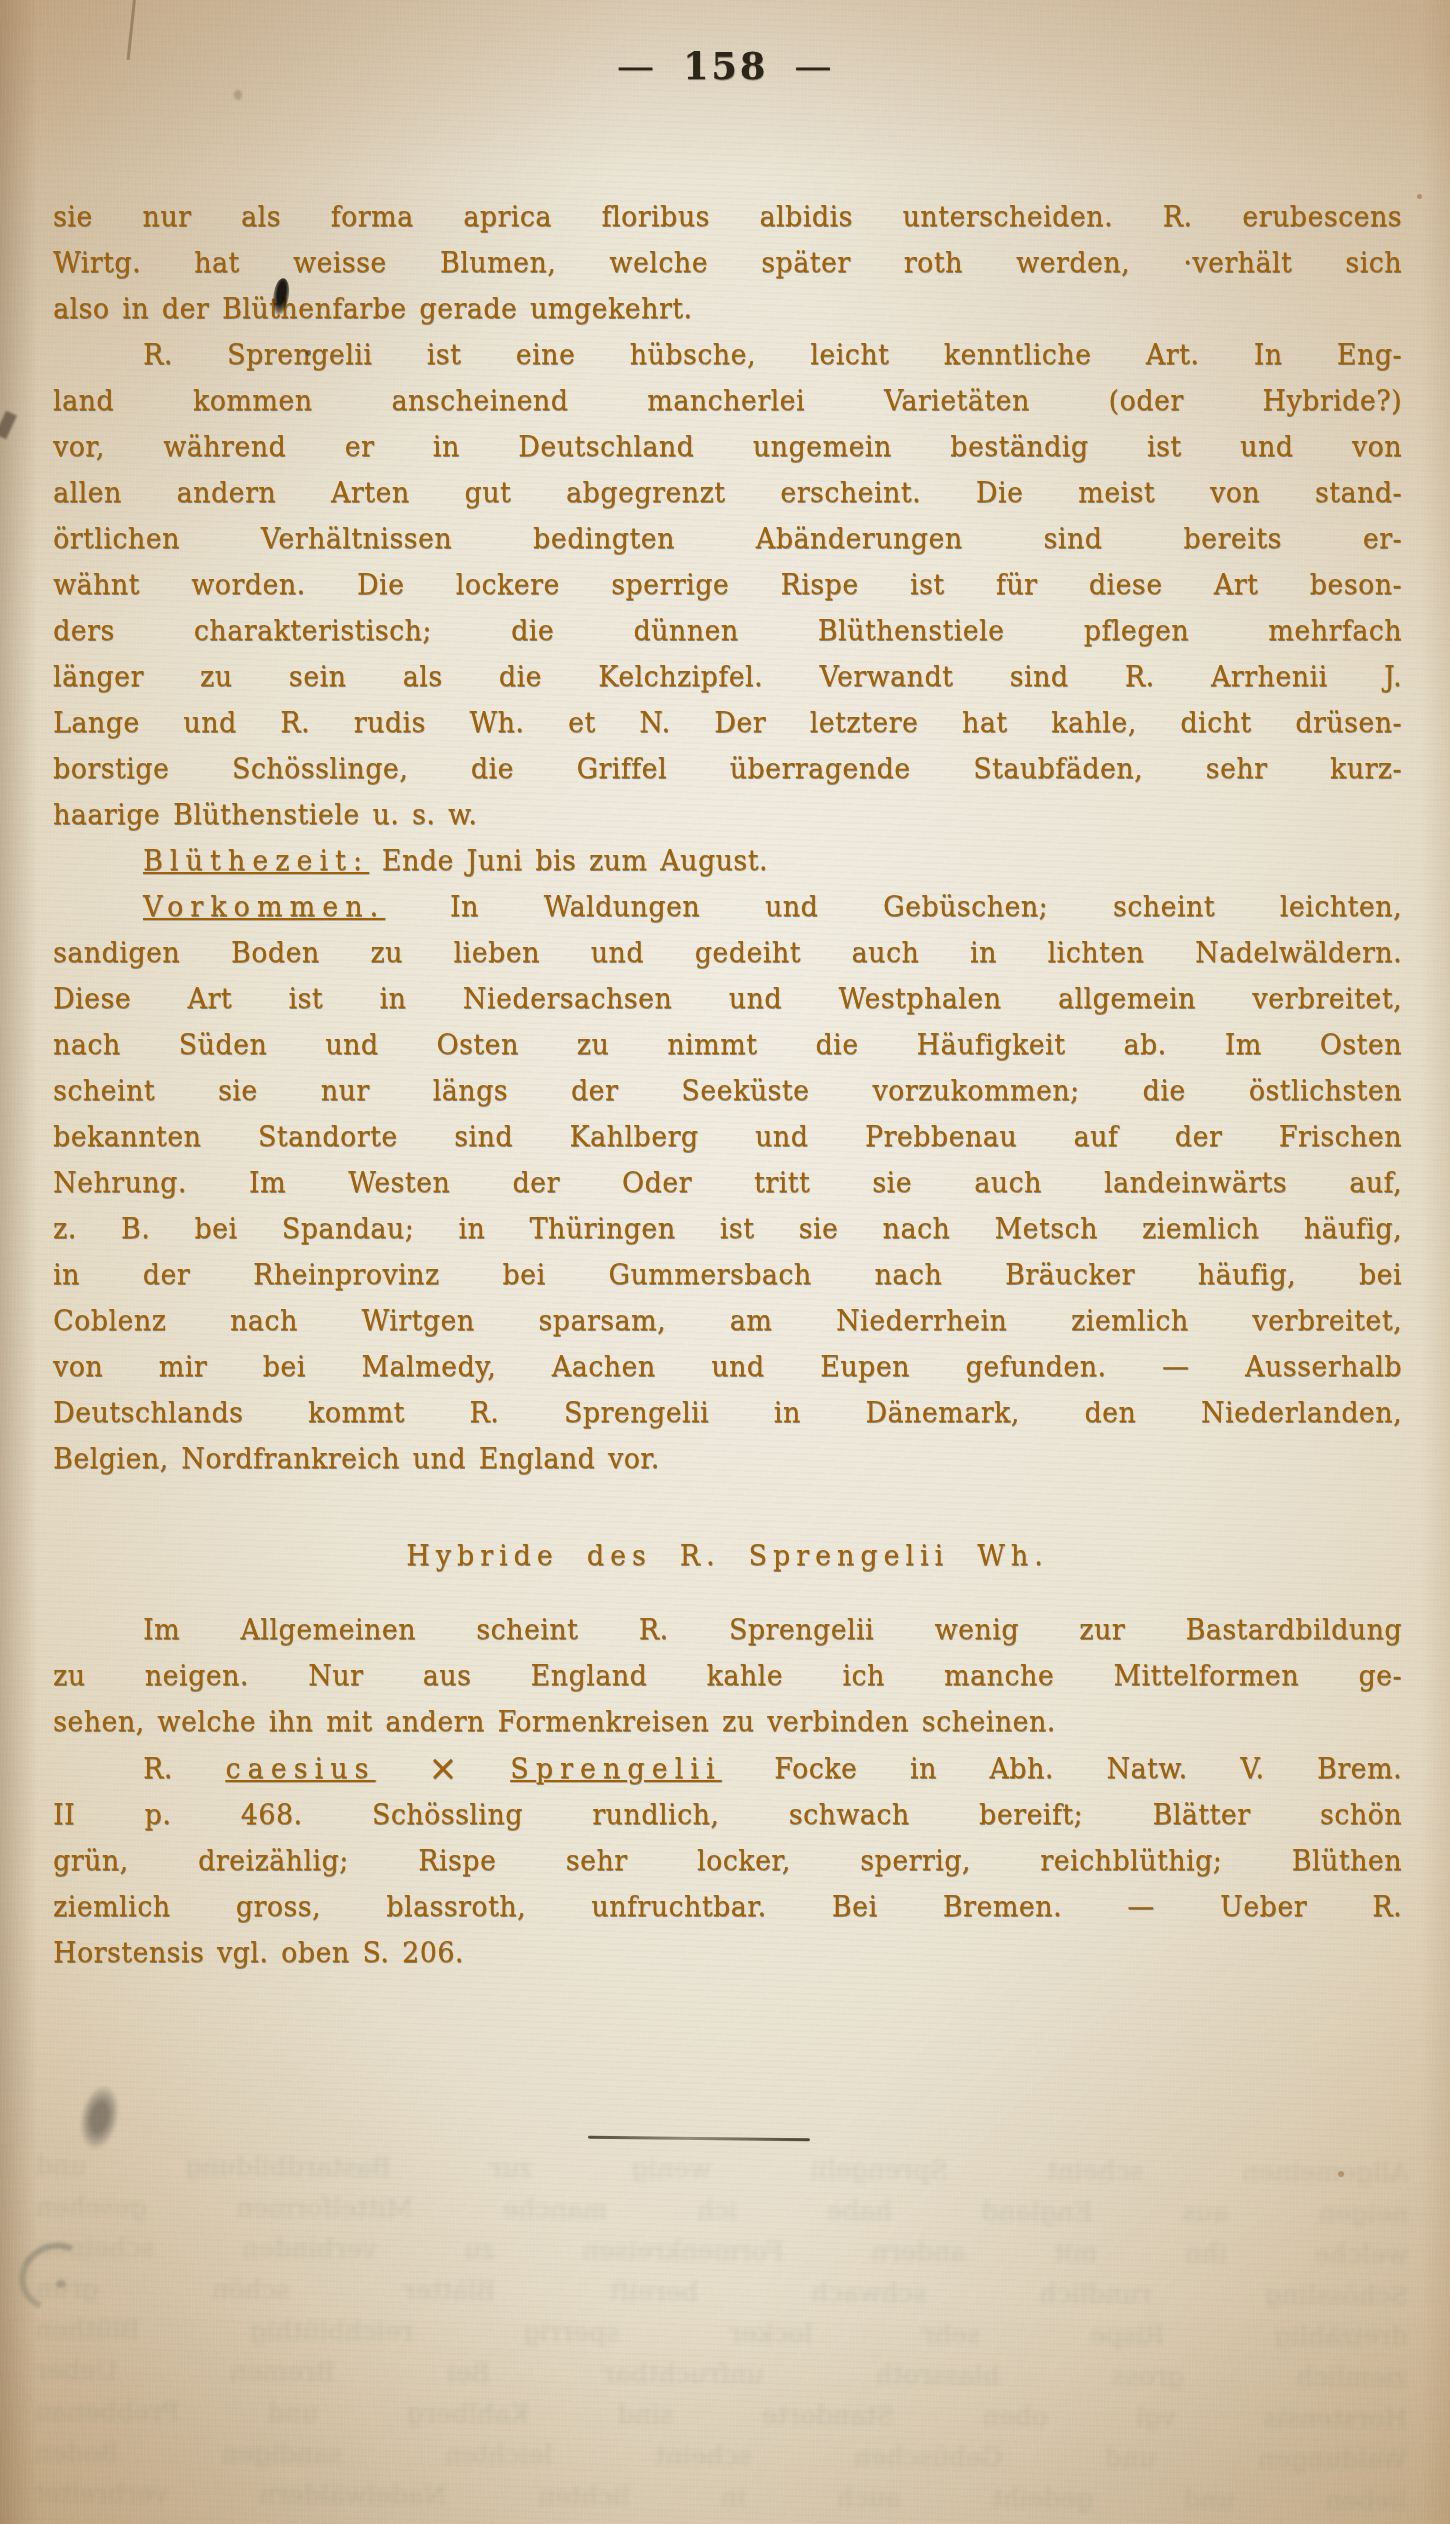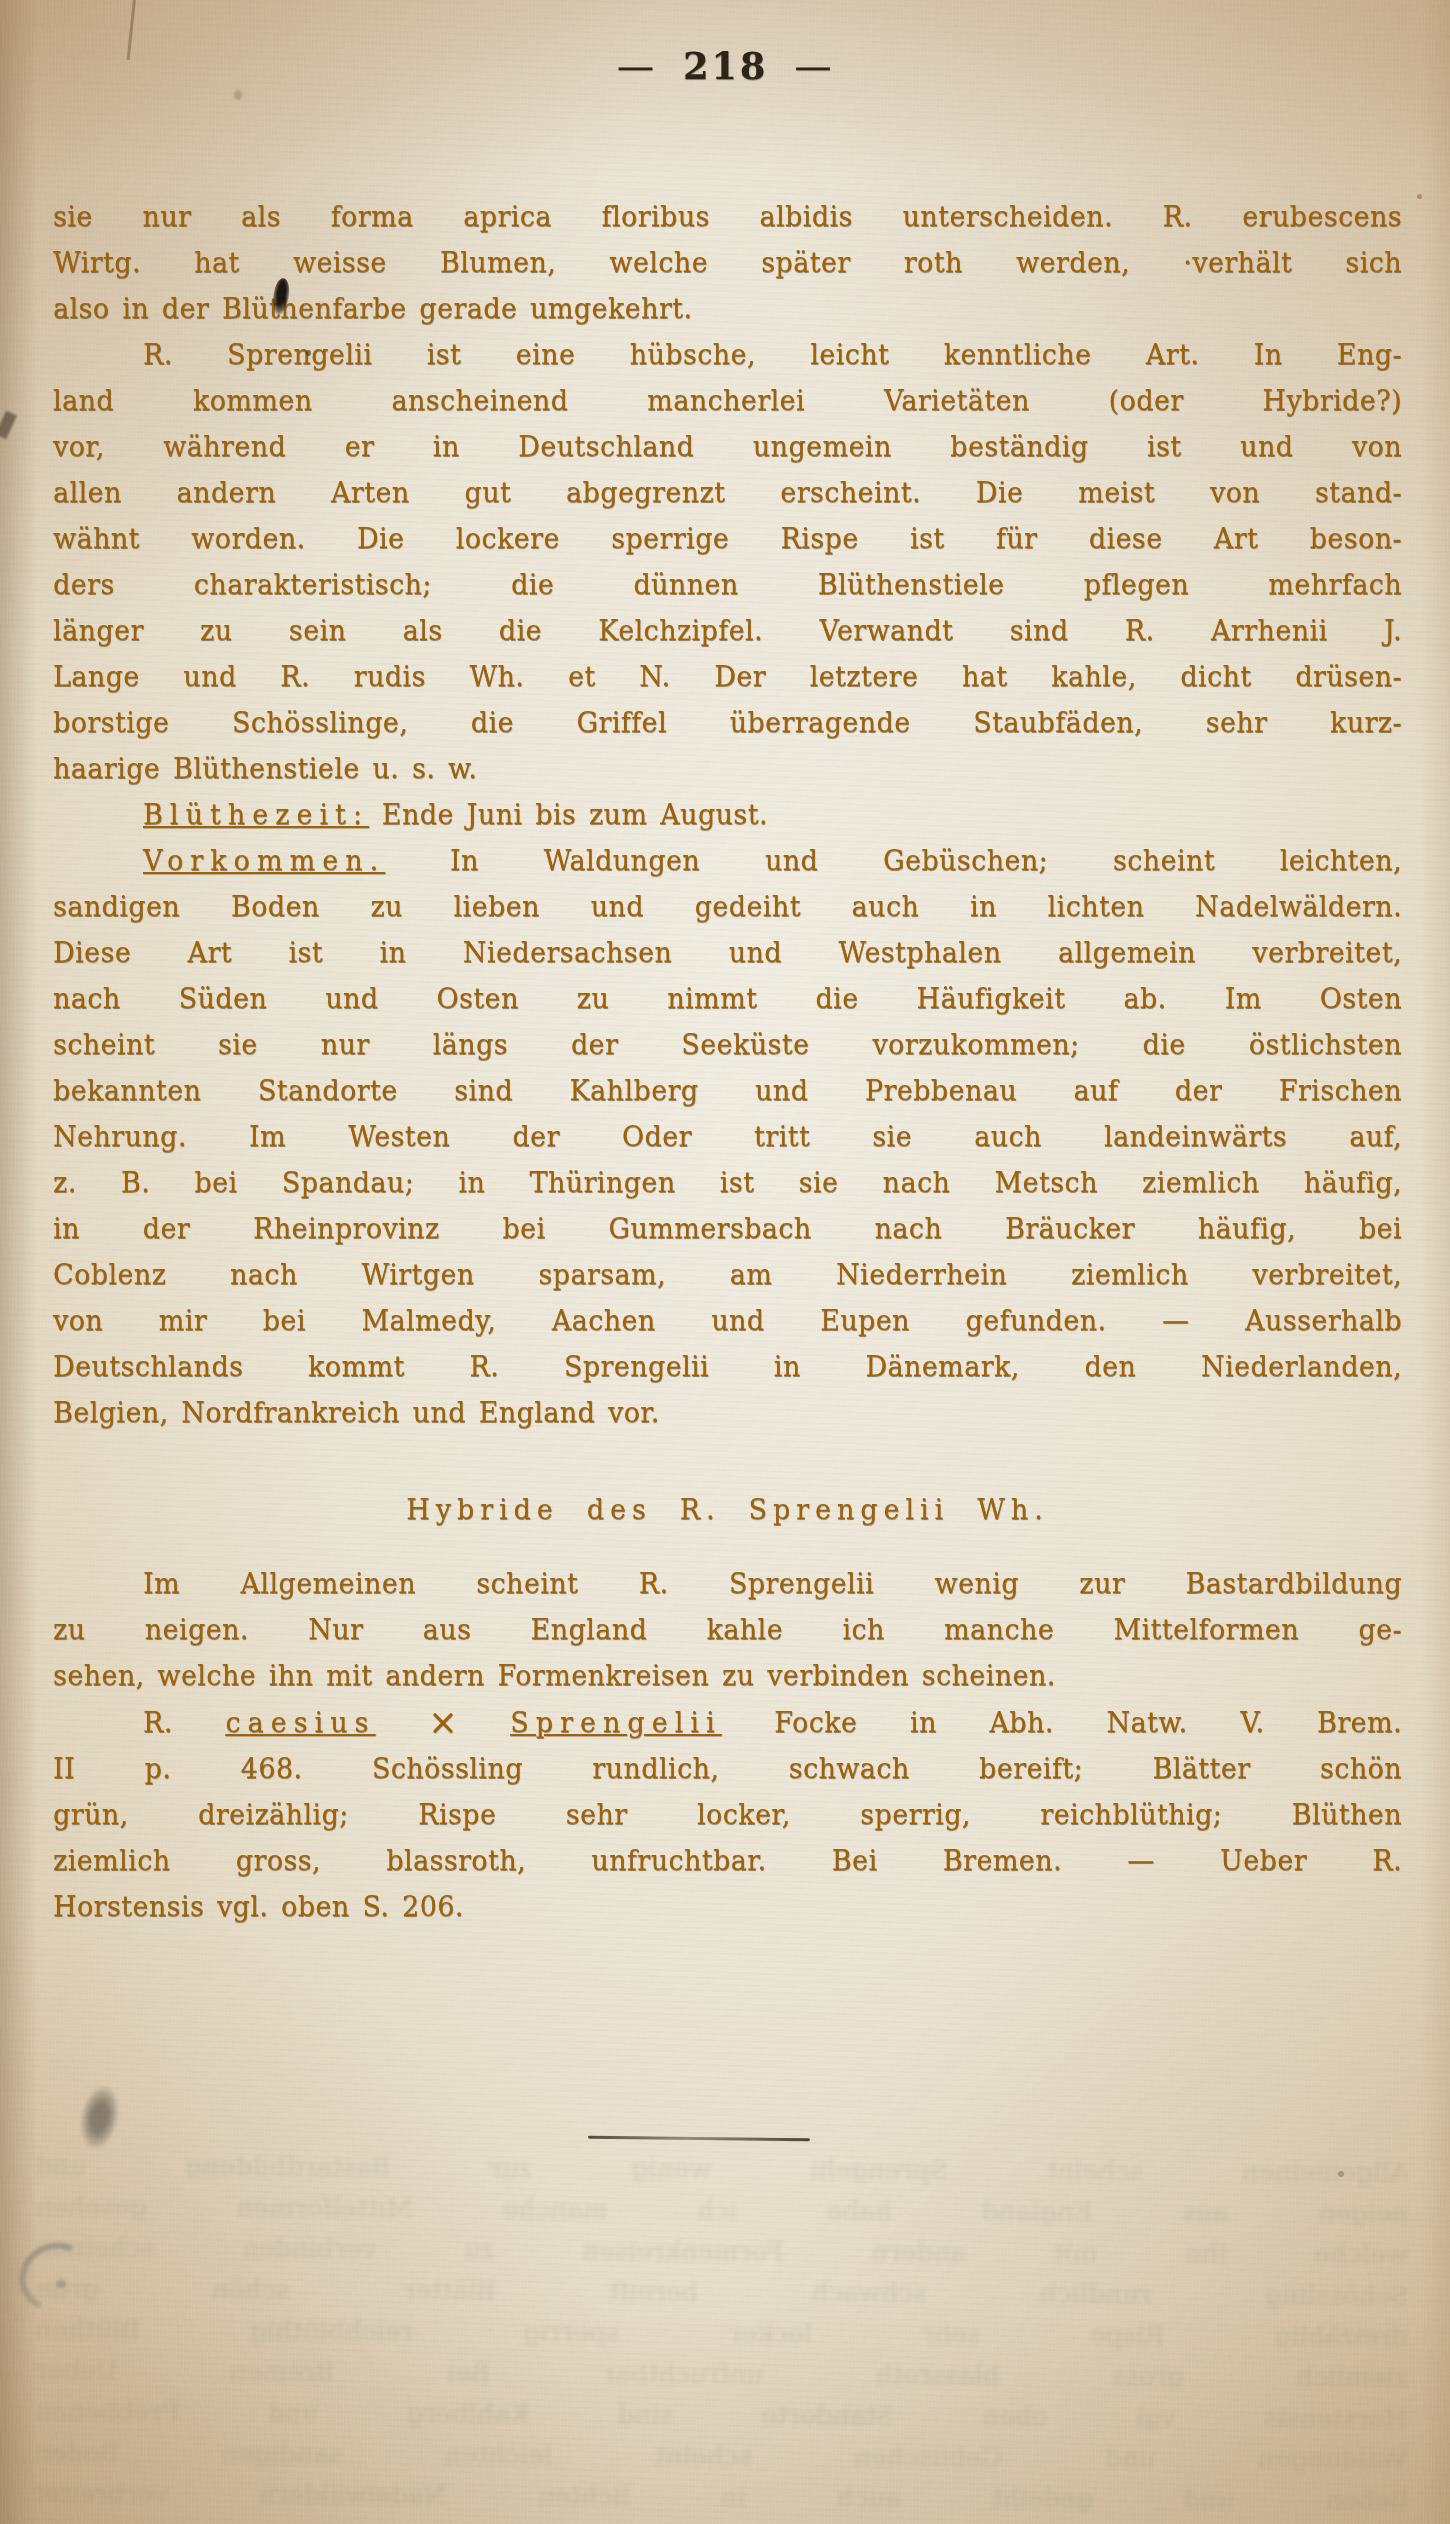--- a/index.html
+++ b/index.html
@@ -110,34 +110,35 @@
     <div class="gline">welche ihn mit andern Formenkreisen zu verbinden scheinen</div>
     <div class="gline">Schössling rundlich schwach bereift Blätter schön grün</div>
     <div class="gline">dreizählig Rispe sehr locker sperrig reichblüthig Blüthen</div>
     <div class="gline">ziemlich gross blassroth unfruchtbar Bei Bremen Ueber</div>
     <div class="gline">Horstensis vgl oben Standorte sind Kahlberg und Prebbenau</div>
     <div class="gline">Waldungen und Gebüschen scheint leichten sandigen Boden</div>
     <div class="gline">lieben und gedeiht auch in lichten Nadelwäldern verbreitet</div>
   </div>
 
 <div class="page-header">
-  <span class="dash">—</span><span>218</span><span class="dash">—</span>
+  <span class="dash">—</span><span>158</span><span class="dash">—</span>
 </div>
 
 <div class="text-block">
     <div class="para">
       <div class="line fill">sie nur als forma aprica floribus albidis unterscheiden. R. erubescens</div>
       <div class="line fill">Wirtg. hat weisse Blumen, welche später roth werden, ·verhält sich</div>
       <div class="line endline">also in der Blüthenfarbe gerade umgekehrt.</div>
     </div>
     <div class="para">
       <div class="line fill indent">R. Sprengelii ist eine hübsche, leicht kenntliche Art. In Eng-</div>
       <div class="line fill">land kommen anscheinend mancherlei Varietäten (oder Hybride?)</div>
       <div class="line fill">vor, während er in Deutschland ungemein beständig ist und von</div>
       <div class="line fill">allen andern Arten gut abgegrenzt erscheint. Die meist von stand-</div>
+      <div class="line fill">örtlichen Verhältnissen bedingten Abänderungen sind bereits er-</div>
       <div class="line fill">wähnt worden. Die lockere sperrige Rispe ist für diese Art beson-</div>
       <div class="line fill">ders charakteristisch; die dünnen Blüthenstiele pflegen mehrfach</div>
       <div class="line fill">länger zu sein als die Kelchzipfel. Verwandt sind R. Arrhenii J.</div>
       <div class="line fill">Lange und R. rudis Wh. et N. Der letztere hat kahle, dicht drüsen-</div>
       <div class="line fill">borstige Schösslinge, die Griffel überragende Staubfäden, sehr kurz-</div>
       <div class="line endline">haarige Blüthenstiele u. s. w.</div>
     </div>
     <div class="para">
       <div class="line endline indent"><span class="ls">Blüthezeit:</span><span> Ende Juni bis zum August.</span></div>
     </div>

